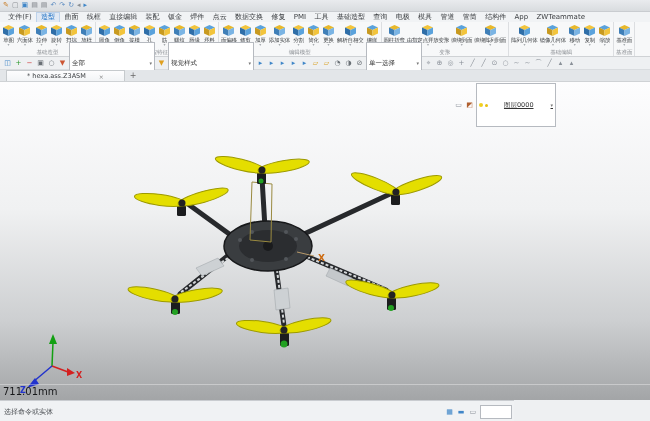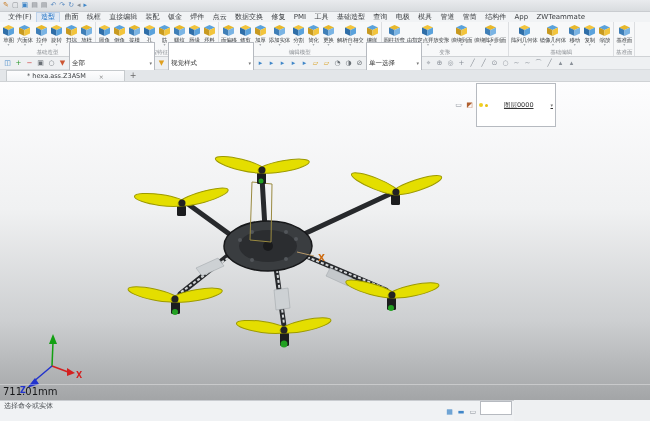--- a/index.html
+++ b/index.html
@@ -51,21 +51,21 @@
   .scale-label{position:absolute;left:3px;bottom:3px;font-size:10px;color:#17181a}
   .scale-line{position:absolute;left:0;right:0;bottom:15px;border-top:1px solid rgba(255,255,255,0.35)}
   
   .layerbar{position:absolute;top:1px;right:94px;display:flex;align-items:center;gap:2px}
   .layerbar .da-ico{font-size:7px}
   .layer-combo{width:74px;height:10px}
   .dot{display:inline-block;width:4px;height:4px;border-radius:50%;background:#f0cf20;margin-right:2px}
   .dot.small{width:3px;height:3px;background:#e8c010}
   
   .statusbar{position:absolute;left:0;top:400px;width:514px;height:21px;background:#f0f2f4;
-    border-top:1px solid #c9ccd0;display:flex;}
+    border-top:1px solid #c9ccd0;display:flex;align-items:center}
   .status-msg{font-size:7px;color:#4a4e52;padding-left:4px;flex:1}
   .status-icons{display:flex;align-items:center;gap:5px;margin-right:4px}
   .status-icons span{font-size:7px}
   .status-input{width:26px;height:10px;border:1px solid #b6bac0;background:#fff;margin-right:2px}
 </style>
 </head>
 <body>
 
 <div class="app">
 

